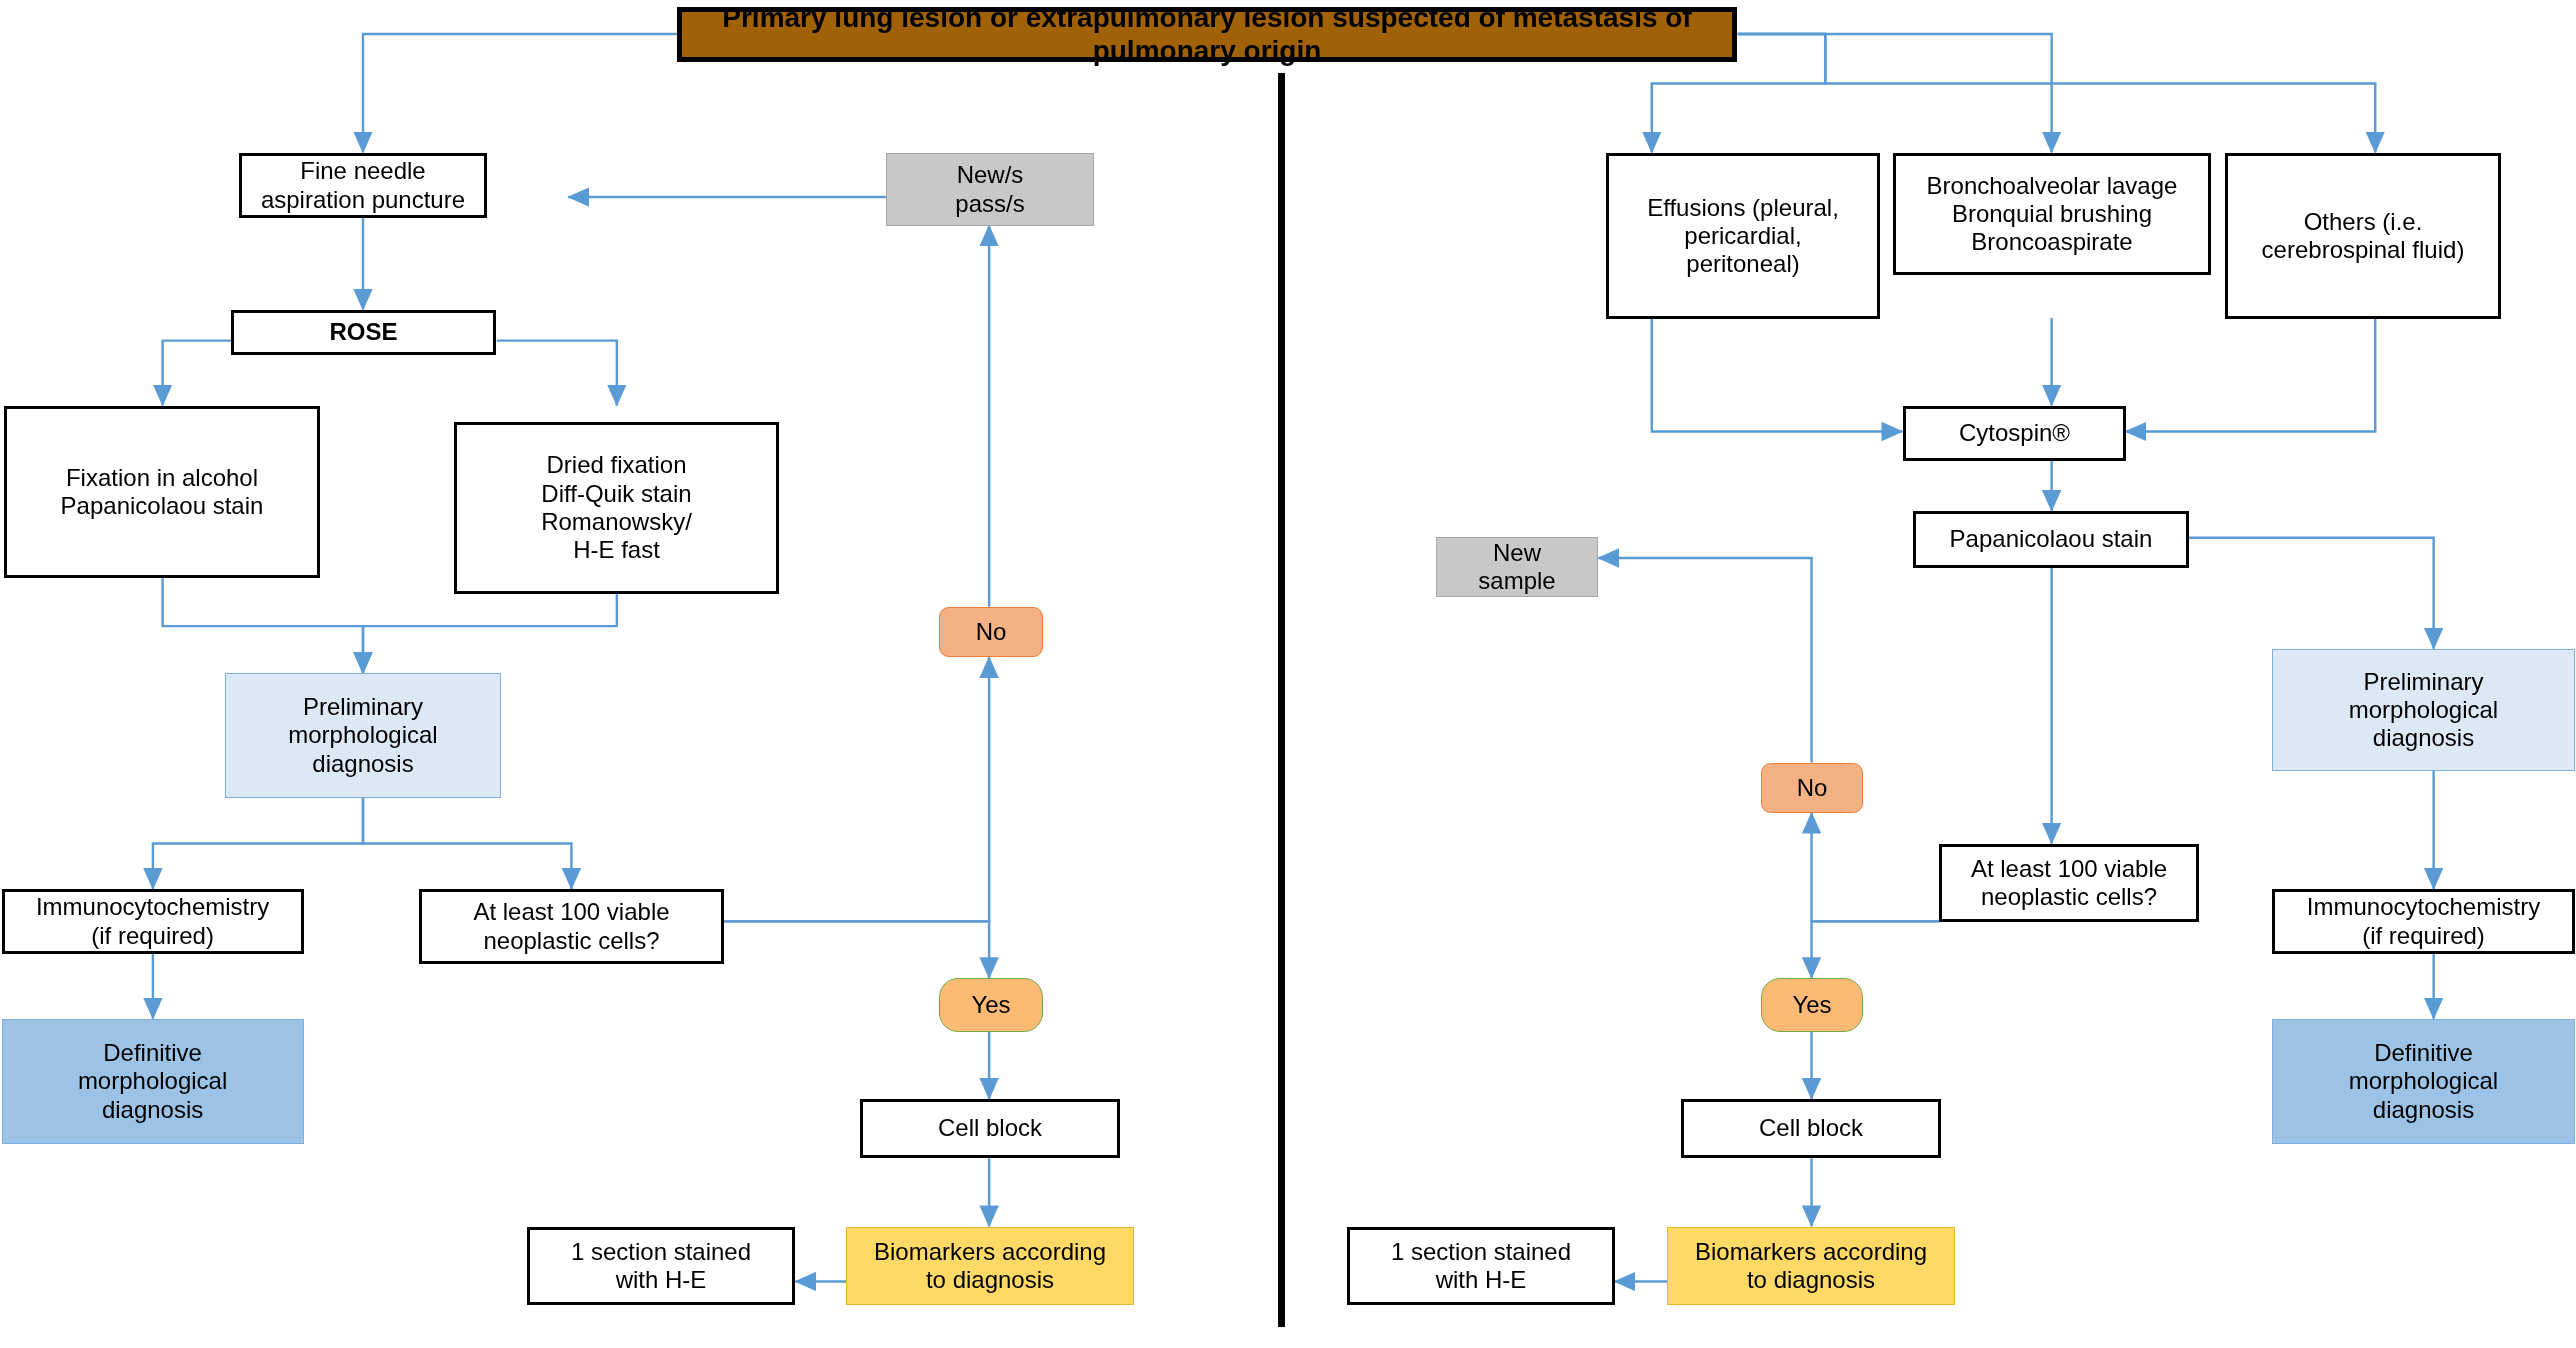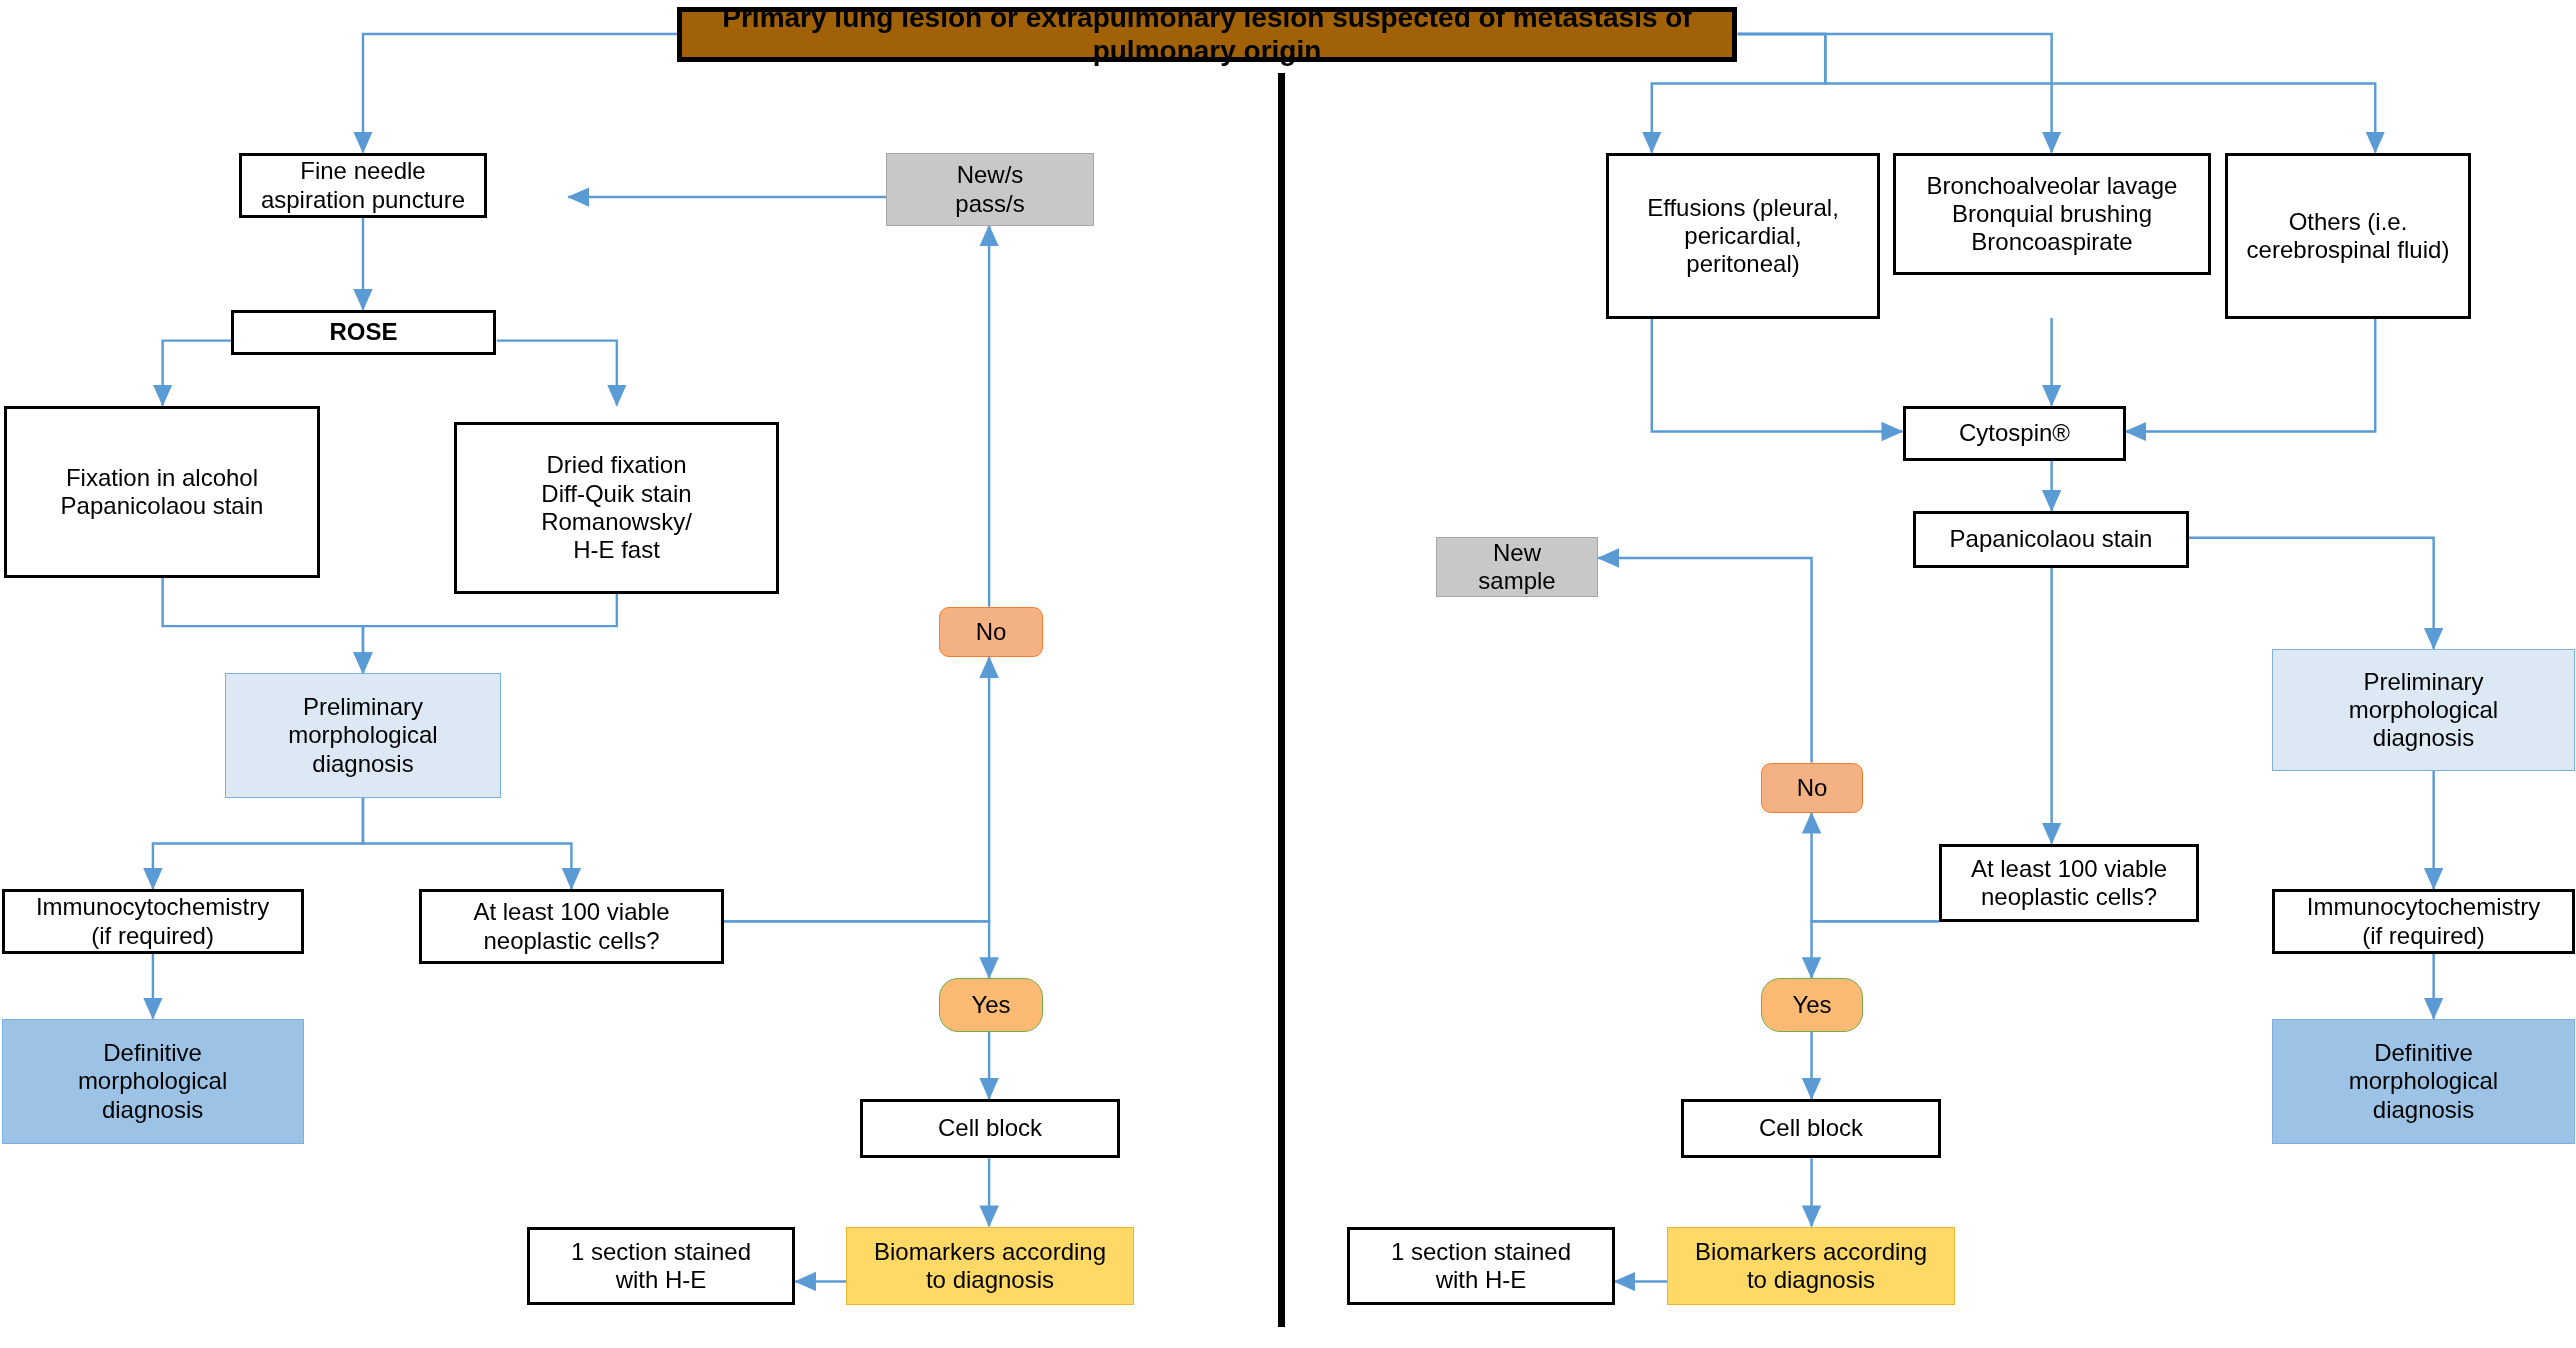--- a/index.html
+++ b/index.html
@@ -244,21 +244,21 @@
 pericardial,
 peritoneal)</span>
   </div>
 
   <div class="node n-white fs-30" style="left:1893px; top:153px; width:318px; height:122px;">
     <span class="lbl">Bronchoalveolar lavage
 Bronquial brushing
 Broncoaspirate</span>
   </div>
 
-  <div class="node n-white fs-30" style="left:2225px; top:153px; width:246px; height:166px;">
+  <div class="node n-white fs-30" style="left:2225px; top:153px; width:276px; height:166px;">
     <span class="lbl">Others (i.e.
 cerebrospinal fluid)</span>
   </div>
 
   <div class="node n-white fs-30" style="left:1903px; top:406px; width:223px; height:55px;">
     <span class="lbl">Cytospin®</span>
   </div>
 
   <div class="node n-white fs-30" style="left:1913px; top:511px; width:276px; height:57px;">
     <span class="lbl">Papanicolaou stain</span>

